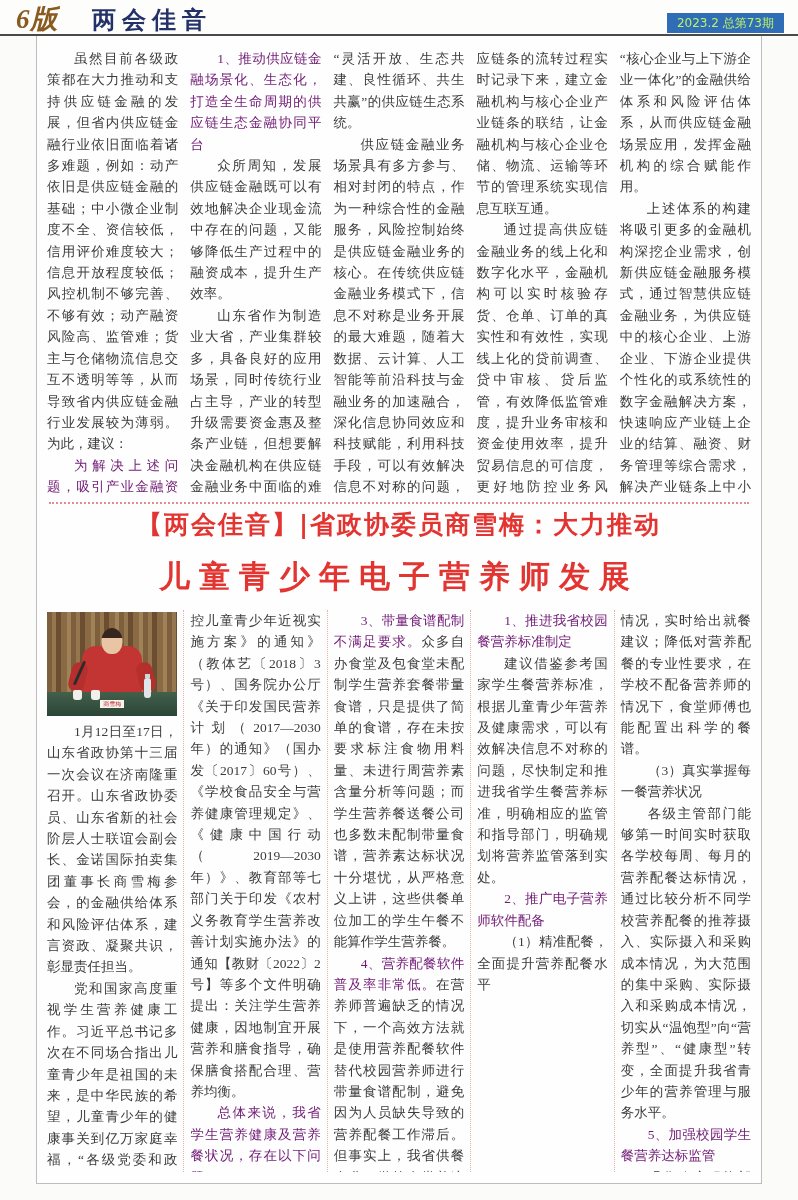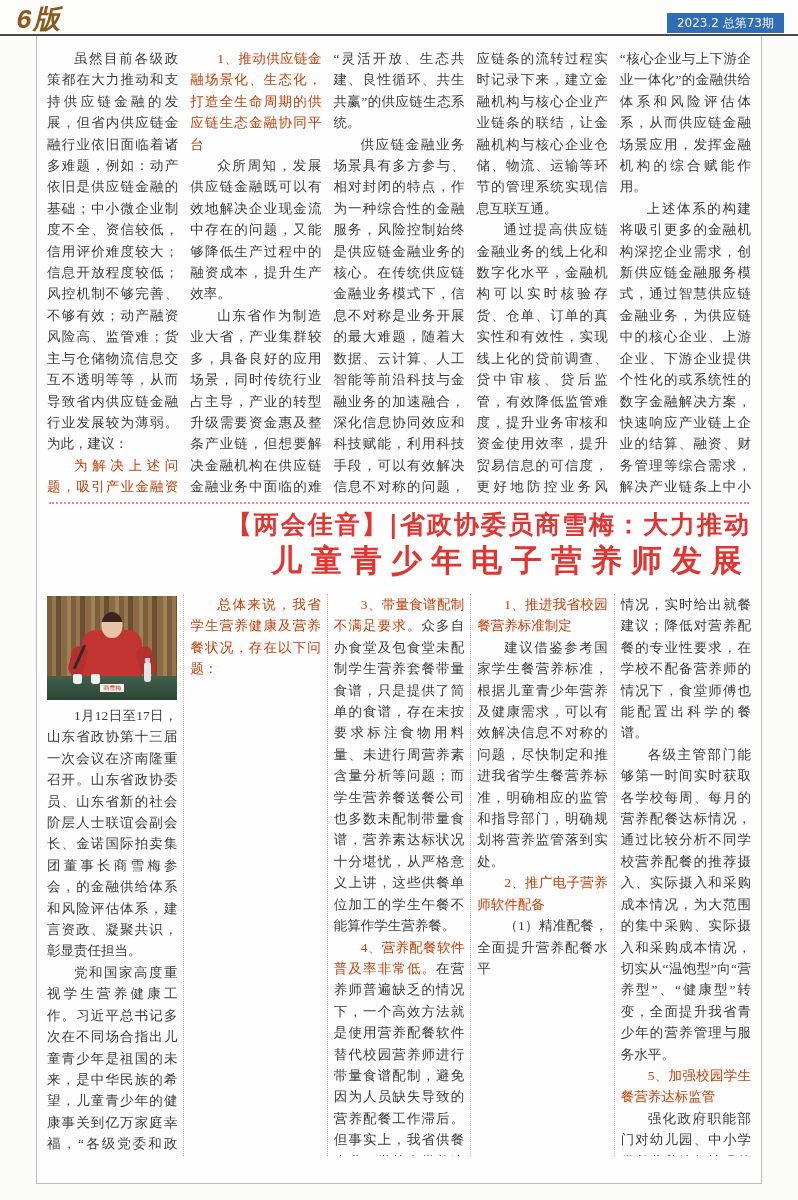--- a/index.html
+++ b/index.html
@@ -5,31 +5,31 @@
   html,body{margin:0;padding:0;}
   body{
     width:798px;height:1200px;background:#fbfbfa;
     font-family:"Liberation Serif", serif;
     -webkit-font-smoothing:antialiased;
   }
   
   .header{position:relative;height:34px;border-bottom:2px solid #4a4a4a;background:#fdfdfc;}
   .page-label{
     position:absolute;left:16px;top:1px;
-    font-family:Liberation Mono, monospace;font-weight:bold;font-style:italic;
+    font-family:Liberation Serif, serif;font-weight:bold;font-style:italic;
     font-size:27px;color:#8a5a1e;letter-spacing:1px;
   }
   .section-title{
     position:absolute;left:92px;top:4px;
     font-family:"DejaVu Sans", sans-serif;font-weight:bold;
     font-size:24px;color:#233168;letter-spacing:6px;
   }
   .issue-box{
     position:absolute;right:14px;top:13px;
-    background:#2f6db7;color:#ffffff;
+    background:#2f6db7;color:#bef264;
     font-family:"DejaVu Sans", sans-serif;font-size:12px;
     padding:2px 10px;line-height:16px;
   }
   
   .content{
     margin:0 36px;width:726px;height:1148px;box-sizing:border-box;
     border:1px solid #bdbdbd;border-top:none;background:#fefefe;
     padding:12px 10px 0 10px;overflow:hidden;
   }
   
@@ -39,28 +39,28 @@
     text-align:justify;font-size:13.5px;line-height:21.4px;color:#3b3b3b;
     overflow:hidden;
   }
   .columns .col:first-child{padding-left:0;}
   .columns .col:last-child{padding-right:0;}
   .top-row{height:446px;}
   .bottom-row{height:562px;margin-top:16px;}
   .bottom-row .col + .col{border-left:1px dotted #e5b0ab;}
   .para{margin:0;text-indent:2em;}
   .para.cont{text-indent:0;}
-  .seg.red{color:#c2410c;}
+  .seg.red{color:#701a75;}
   .seg.black{color:#3b3b3b;}
   
   .divider{border-top:2px dotted #d89090;margin:8px 2px 6px 2px;height:0;}
   
-  .feature-title{text-align:right;color:#e23430;font-family:"DejaVu Sans", sans-serif;font-weight:bold;margin-top:4px;}
+  .feature-title{text-align:center;color:#e23430;font-family:"DejaVu Sans", sans-serif;font-weight:bold;margin-top:4px;}
   .feature-title .line1{font-size:25px;letter-spacing:2px;line-height:30px;}
-  .feature-title .line2{font-size:31px;letter-spacing:9px;line-height:36px;margin-top:2px;}
+  .feature-title .line2{font-size:31px;letter-spacing:9px;line-height:36px;margin-top:18px;}
   
   .photo{
     position:relative;width:100%;height:104px;margin:2px 0 5px 0;overflow:hidden;
     background:repeating-linear-gradient(90deg,
       #7d5e3d 0 5px,#95764f 5px 9px,#6b4e32 9px 14px,#8a6a45 14px 20px,#a08257 20px 24px);
   }
   .photo .person{
     position:absolute;left:50%;transform:translateX(-50%);bottom:20px;
     width:60px;height:50px;background:#c23532;border-radius:14px 14px 0 0;
   }
@@ -89,20 +89,21 @@
     position:absolute;left:50%;transform:translateX(-50%);bottom:8px;
     background:#f7f4ef;color:#c23532;font-size:6px;line-height:8px;padding:0 3px;
     font-family:"DejaVu Sans", sans-serif;
   }
 </style>
 </head>
 <body>
 
 <div class="header">
   <span class="page-label">6版</span>
+  <span class="section-title">两会佳音</span>
   <span class="issue-box">2023.2 总第73期</span>
 </div>
 
 <div class="content">
 
   <div class="columns top-row">
     <div class="col">
         <p class="para"><span class="seg black">虽然目前各级政策都在大力推动和支持供应链金融的发展，但省内供应链金融行业依旧面临着诸多难题，例如：动产依旧是供应链金融的基础；中小微企业制度不全、资信较低，信用评价难度较大；信息开放程度较低；风控机制不够完善、不够有效；动产融资风险高、监管难；货主与仓储物流信息交互不透明等等，从而导致省内供应链金融行业发展较为薄弱。为此，建议：</span></p>
         <p class="para"><span class="seg red">为解决上述问题，吸引产业金融资本、各类金融机构服务于省内的产业链发展，促进山东省供应链金融行业的发展，建议联合省内银行、券商等金融机构，以省内优势产业为基础，搭建供应链生态金融协同平台，构建和优化各类企业共生共赢的产业金融生态环境。</span></p>
       </div>
@@ -145,33 +146,35 @@
         <div class="cup c2"></div>
         <div class="bottle"></div>
         <div class="plate">商雪梅</div>
       </div>
       <div>
           <p class="para"><span class="seg black">1月12日至17日，山东省政协第十三届一次会议在济南隆重召开。山东省政协委员、山东省新的社会阶层人士联谊会副会长、金诺国际拍卖集团董事长商雪梅参会，的金融供给体系和风险评估体系，建言资政、凝聚共识，彰显责任担当。</span></p>
           <p class="para"><span class="seg black">党和国家高度重视学生营养健康工作。习近平总书记多次在不同场合指出儿童青少年是祖国的未来，是中华民族的希望，儿童青少年的健康事关到亿万家庭幸福，“各级党委和政府、全社会都要关心关爱少年儿童，为少年儿童茁壮成长创造有利条件。”</span></p>
         </div>
     </div>
     <div class="col">
+        <p class="para cont"><span class="seg black">控儿童青少年近视实施方案》的通知》（教体艺〔2018〕3号）、国务院办公厅《关于印发国民营养计划（2017—2030年）的通知》（国办发〔2017〕60号）、《学校食品安全与营养健康管理规定》、《健康中国行动（2019—2030年）》、教育部等七部门关于印发《农村义务教育学生营养改善计划实施办法》的通知【教财〔2022〕2号】等多个文件明确提出：关注学生营养健康，因地制宜开展营养和膳食指导，确保膳食搭配合理、营养均衡。</span></p>
         <p class="para"><span class="seg red">总体来说，我省学生营养健康及营养餐状况，存在以下问题：</span></p>
       </div>
     <div class="col">
         <p class="para"><span class="seg red">3、带量食谱配制不满足要求。</span><span class="seg black">众多自办食堂及包食堂未配制学生营养套餐带量食谱，只是提供了简单的食谱，存在未按要求标注食物用料量、未进行周营养素含量分析等问题；而学生营养餐送餐公司也多数未配制带量食谱，营养素达标状况十分堪忧，从严格意义上讲，这些供餐单位加工的学生午餐不能算作学生营养餐。</span></p>
         <p class="para"><span class="seg red">4、营养配餐软件普及率非常低。</span><span class="seg black">在营养师普遍缺乏的情况下，一个高效方法就是使用营养配餐软件替代校园营养师进行带量食谱配制，避免因为人员缺失导致的营养配餐工作滞后。但事实上，我省供餐企业、学校食堂普遍未使用营养配餐软件，不具备科学膳食的配制能力。</span></p>
       </div>
     <div class="col">
         <p class="para"><span class="seg red">1、推进我省校园餐营养标准制定</span></p>
         <p class="para"><span class="seg black">建议借鉴参考国家学生餐营养标准，根据儿童青少年营养及健康需求，可以有效解决信息不对称的问题，尽快制定和推进我省学生餐营养标准，明确相应的监管和指导部门，明确规划将营养监管落到实处。</span></p>
         <p class="para"><span class="seg red">2、推广电子营养师软件配备</span></p>
         <p class="para"><span class="seg black">（1）精准配餐，全面提升营养配餐水平</span></p>
       </div>
     <div class="col">
         <p class="para cont"><span class="seg black">情况，实时给出就餐建议；降低对营养配餐的专业性要求，在学校不配备营养师的情况下，食堂师傅也能配置出科学的餐谱。</span></p>
+        <p class="para"><span class="seg black">（3）真实掌握每一餐营养状况</span></p>
         <p class="para"><span class="seg black">各级主管部门能够第一时间实时获取各学校每周、每月的营养配餐达标情况，通过比较分析不同学校营养配餐的推荐摄入、实际摄入和采购成本情况，为大范围的集中采购、实际摄入和采购成本情况，切实从“温饱型”向“营养型”、“健康型”转变，全面提升我省青少年的营养管理与服务水平。</span></p>
         <p class="para"><span class="seg red">5、加强校园学生餐营养达标监管</span></p>
         <p class="para"><span class="seg black">强化政府职能部门对幼儿园、中小学供餐营养达标情况的监管，及时了解学校的配餐情况，并对配餐工作进行有效指导，保障学生的健康发展。</span></p>
       </div>
   </div>
 
 </div>
 
 </body></html>

